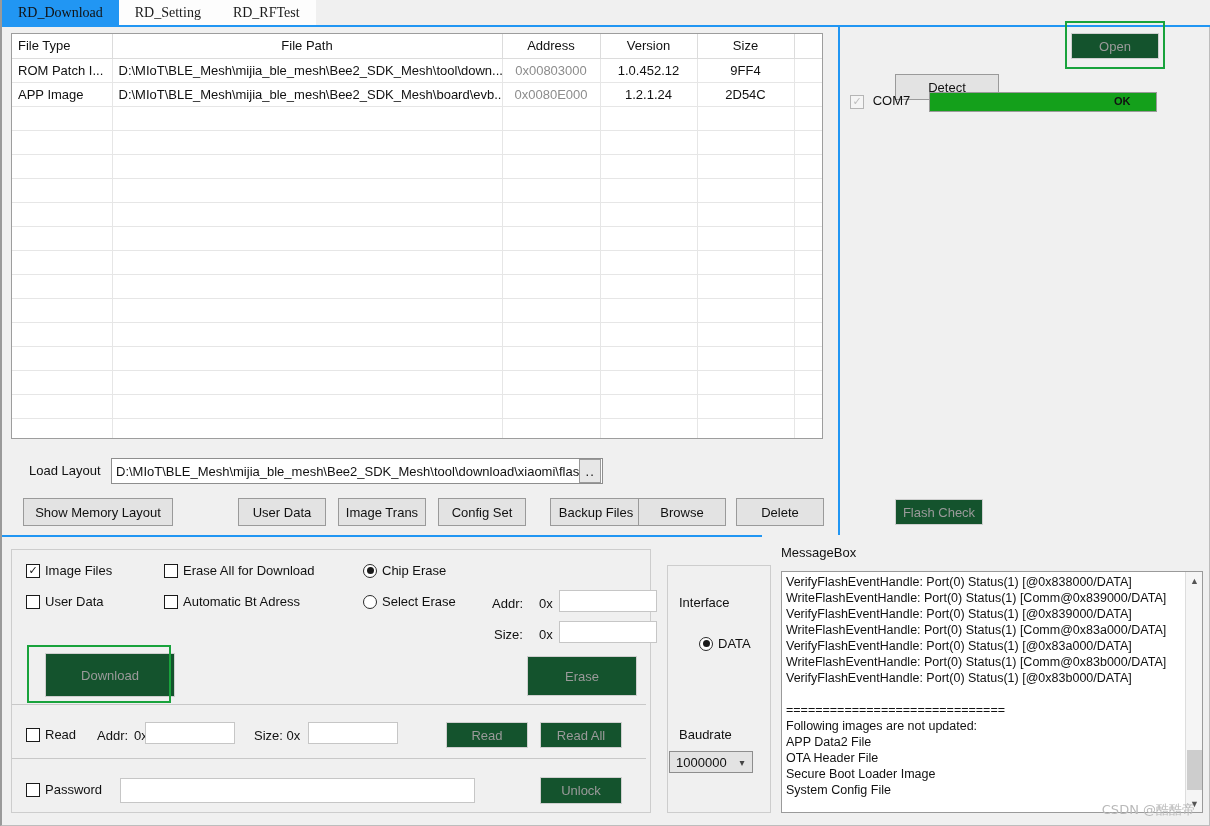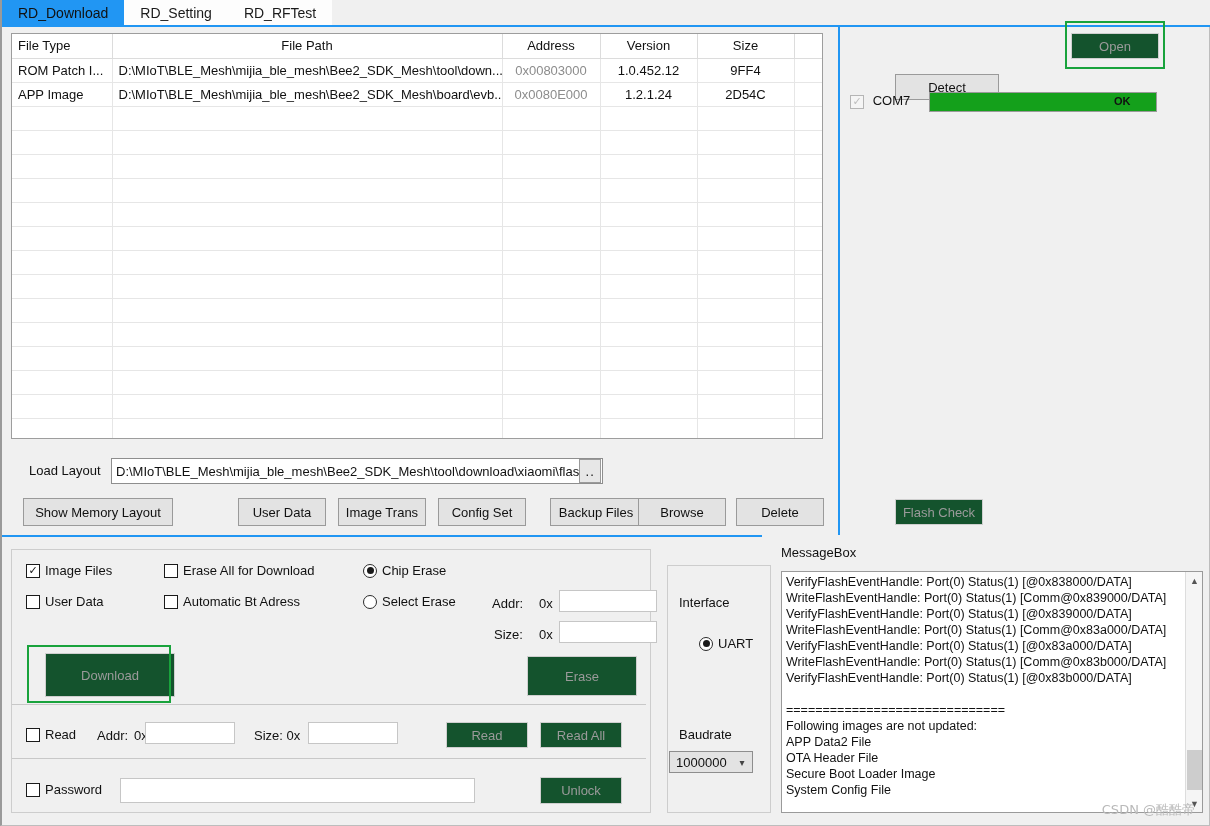--- a/index.html
+++ b/index.html
@@ -22,21 +22,21 @@
   }
 
   
   .tabbar {
     position: absolute; top: 0; left: 0; width: 1210px; height: 25px;
     background: #f0f0f0;
   }
   .tabstrip {
     position: absolute; left: 0; top: 0; height: 25px;
     background: #8b5cf6;
-    display: flex; align-items: stretch;
+    display: flex; align-items: stretch; font-family: Liberation Serif, serif;
   }
   .tab {
     display: flex; align-items: center; justify-content: center;
     padding: 0 16px;
     height: 25px;
     font-size: 14px;
     color: #1a1a1a;
     background: #fdfdfd;
     cursor: default;
     white-space: nowrap;
@@ -544,21 +544,21 @@
   </div>
 
   <div class="dl-hl"></div>
 
   <div class="ifacegroup">
     <div class="glabel" style="left:11px; top:29px;">Interface</div>
     <div class="chk-item" style="left:31px; top:70px;">
       <span class="radio">
           <span class="dot"></span>
         </span>
-      <span class="label">UART</span>
+      <span class="label">DATA</span>
     </div>
     <div class="glabel" style="left:11px; top:161px;">Baudrate</div>
   </div>
   <div class="combo">
     <span class="cv">1000000</span>
     <span class="carat">▾</span>
   </div>
 
   <div class="msglabel">MessageBox</div>
   <div class="msgbox">

